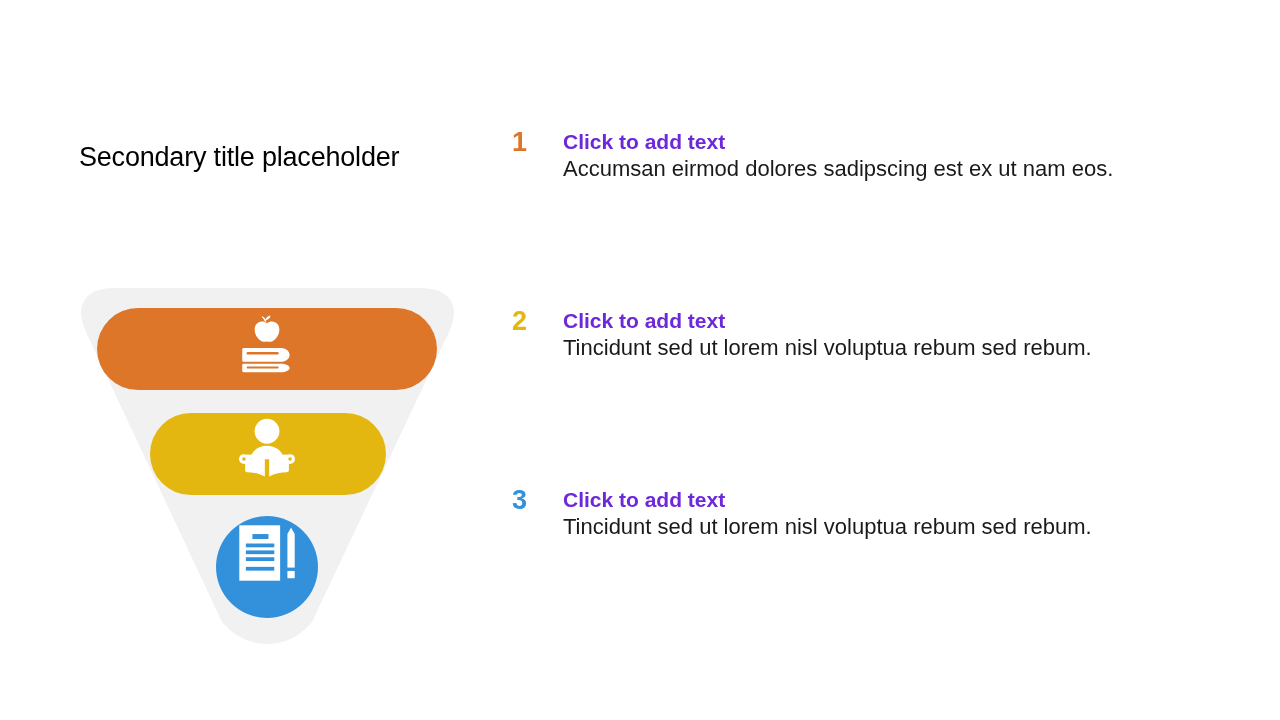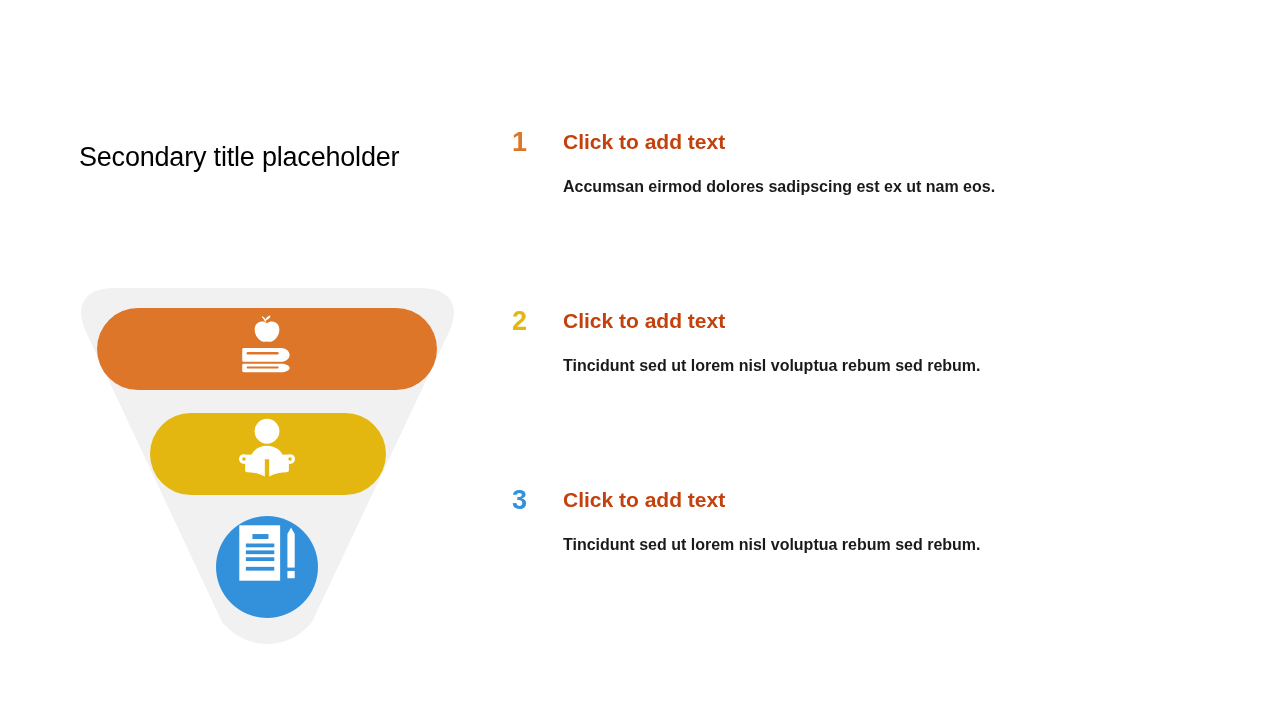--- a/index.html
+++ b/index.html
@@ -71,30 +71,29 @@
     font-weight:bold;
     line-height:1.0;
     text-align:left;
   }
   .item-body {
     margin-left:51px;
   }
   .item-head {
     font-size:21px;
     font-weight:bold;
-    color:#c2410c;
+    color:#6d28d9;
     line-height:1.2;
     margin-top:-1px;
   }
   .item-desc {
-    margin-top:22px;
-    font-size:16px;
+    font-size:22px;
     color:#1a1a1a;
     line-height:1.4;
-    font-weight:bold;
+    font-weight:normal;
   }
 </style>
 </head>
 <body>
 
 <div class="slide">
 
   <div class="left-col">
     <div class="slide-title">Secondary title placeholder</div>
   </div>

